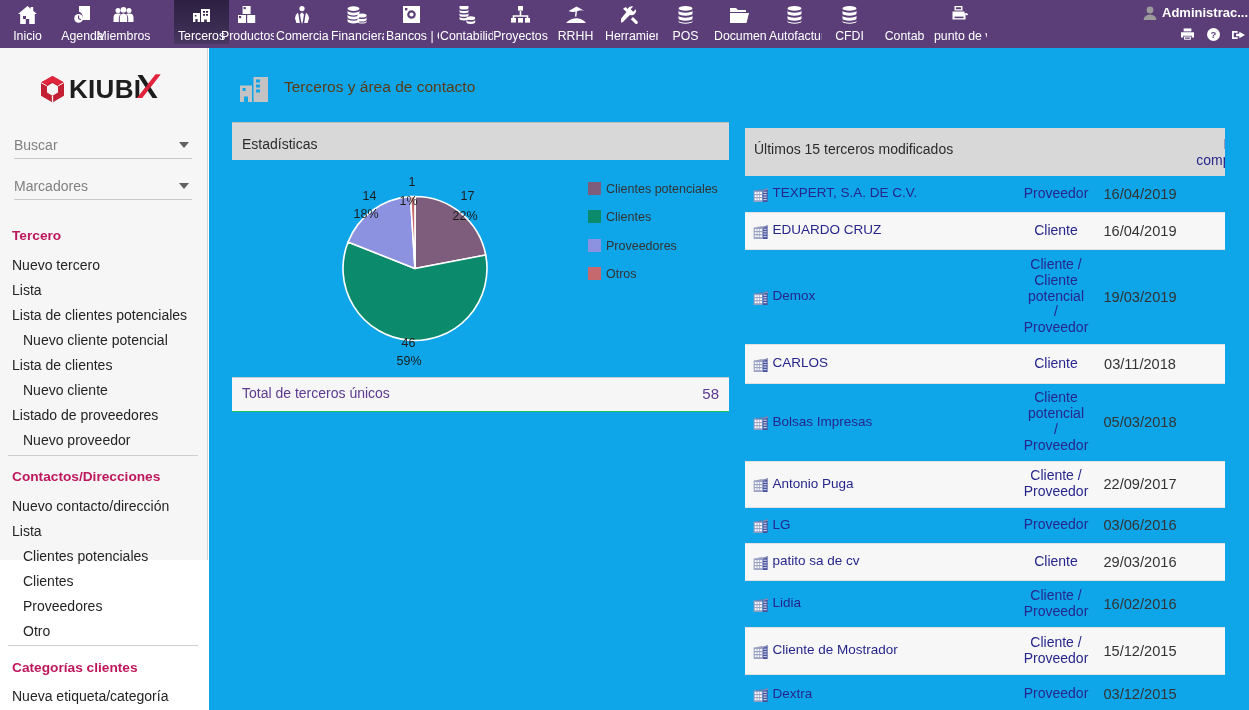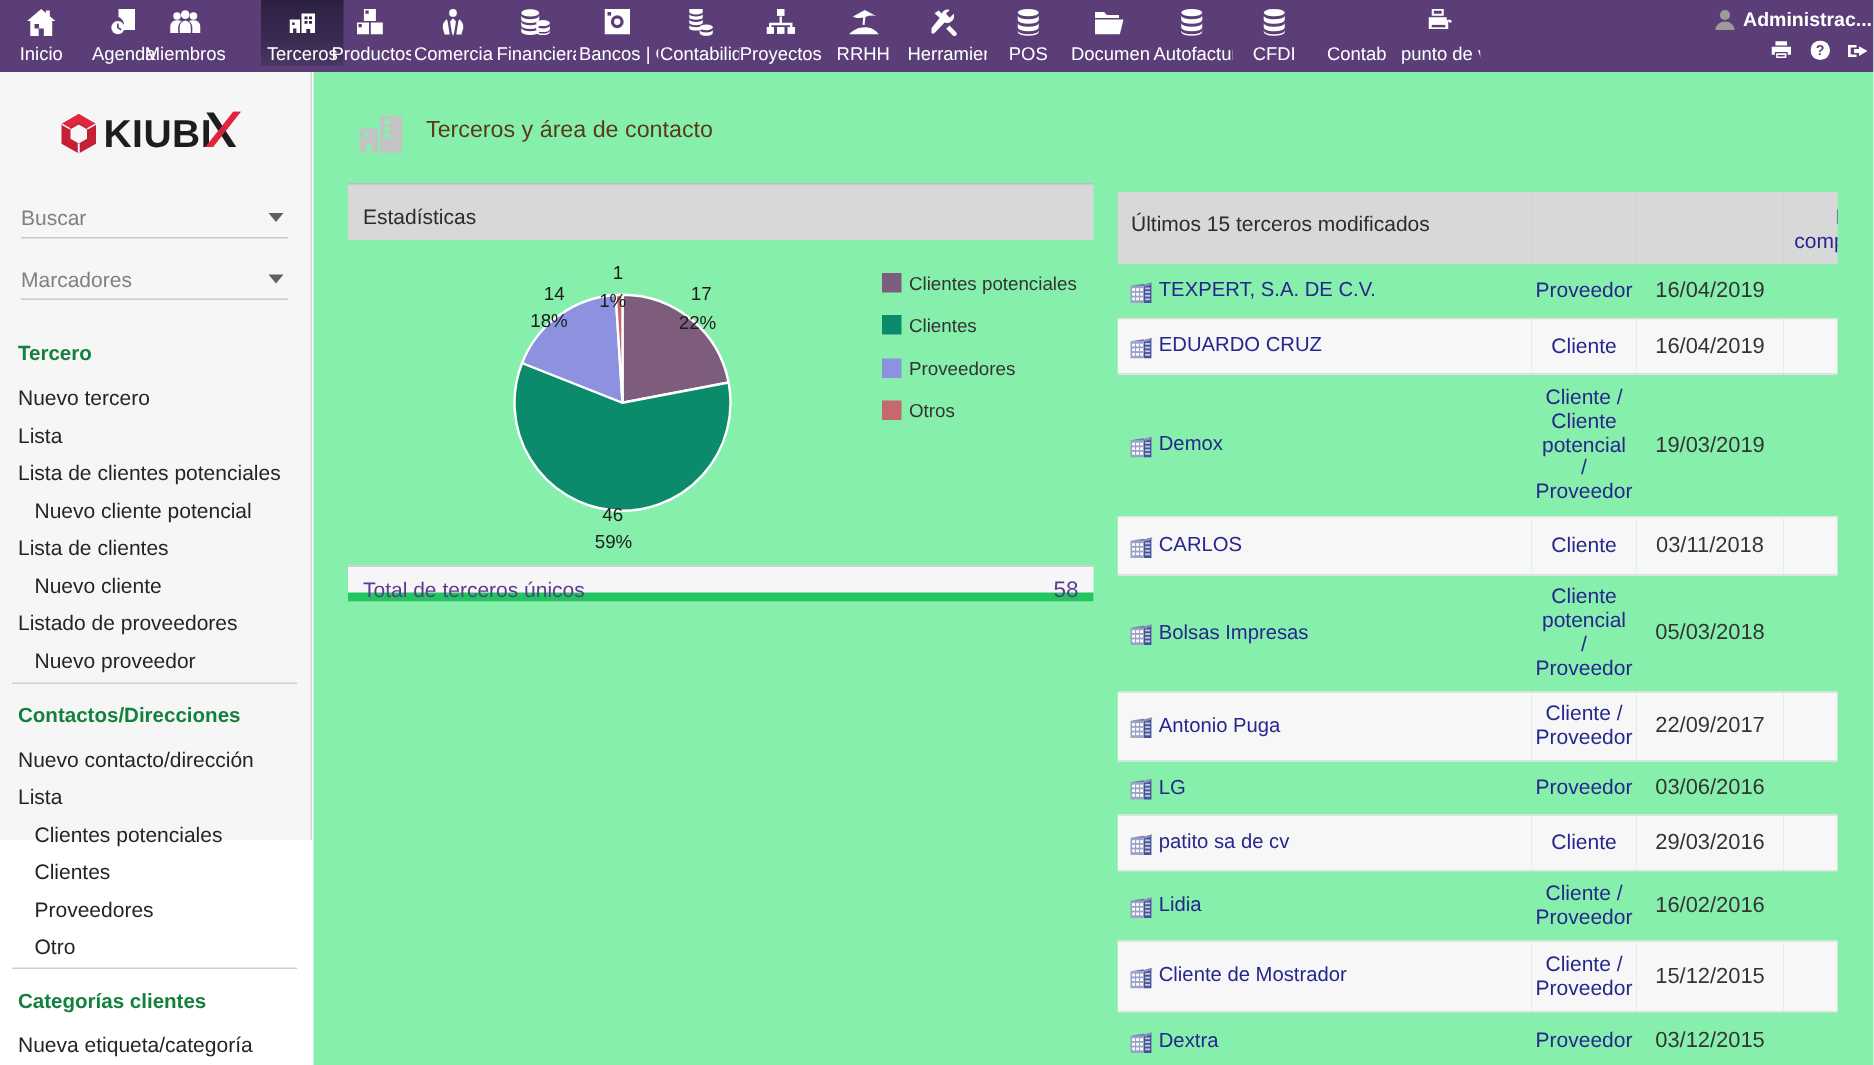--- a/index.html
+++ b/index.html
@@ -23,40 +23,40 @@
 #uicons { position:absolute; top:27px; right:4px; white-space:nowrap; }
 
 
 #side { position:absolute; left:0; top:48px; width:208px; height:512px;
   background:#f6f6f6; border-right:1px solid #d4d4d4;padding-left:24px; }
 #logo { position:absolute; left:38px; top:25px; }
 .selbox { position:absolute; left:14px; width:178px; color:#808080; font-size:14px;
   border-bottom:1px solid #c9c9c9; padding-bottom:5px; }
 .selbox .car { position:absolute; right:3px; top:5px; width:0; height:0;
   border-left:5px solid transparent; border-right:5px solid transparent; border-top:6px solid #616161; }
-.mtitle { position:absolute; left:12px; font-size:13.7px; font-weight:bold; color:#15803d; }
+.mtitle { position:absolute; left:12px; font-size:13.7px; font-weight:bold; color:#be185d; }
 .mitem { position:absolute; left:12px; font-size:14px; color:#242424; white-space:nowrap; }
 .mitem.ind { left:23px; }
 .mdiv { position:absolute; left:8px; width:190px; border-top:1px solid #cfcfcf; }
 
 
-#main { position:absolute; left:209px; top:48px; width:1040px; height:662px; background:#86efac; }
+#main { position:absolute; left:209px; top:48px; width:1040px; height:662px; background:#0ea5e9; }
 #title { position:absolute; left:75px; top:30px; color:#5a3b16; font-size:15.5px; }
 #titleicon { position:absolute; left:31px; top:29px; }
 
 
 #stats { position:absolute; left:23px; top:74px; width:497px; }
 #stats .hd { height:38px; background:#d8d8d8; border-top:1px solid #bdbdbd;
   font-size:14px; color:#2b2b2b; line-height:32px; padding-top:5px; padding-left:10px; font-weight:normal; }
 #pievg { position:absolute; left:0; top:38px; }
 .leg { position:absolute; left:356px; }
 .leg .sq { position:absolute; left:0; top:0; width:13px; height:13px; }
 .leg .tx { position:absolute; left:18px; top:0px; font-size:12.5px; color:#333; white-space:nowrap; }
-#totrow { position:absolute; left:0; top:255px; width:497px; height:24px; background:#f6f6f6;
-  border-top:1px solid #cccccc; border-bottom:6px solid #22c55e; }
+#totrow { position:absolute; left:0; top:255px; width:497px; height:35px; background:#f6f6f6;
+  border-top:1px solid #cccccc; border-bottom:1px solid #22c55e; }
 #totrow .l { position:absolute; left:10px; top:7px; font-size:14px; color:#5b3a8f; }
 #totrow .r { position:absolute; right:10px; top:7px; font-size:15px; color:#5b3a8f; }
 
 
 #rwrap { position:absolute; left:536px; top:80px; width:480px; height:582px; overflow:hidden; }
 #rtab { width:508px; border-collapse:collapse; table-layout:fixed; }
 #rtab td { vertical-align:middle; font-size:14px; }
 #rtab tr.hd td { background:#d8d8d8; height:48px; color:#2b2b2b; }
 #rtab tr.hd .lnk { color:#26268c; text-align:right; }
 #rtab td.nm { padding-left:8px; color:#26268c; font-size:13.5px; }

